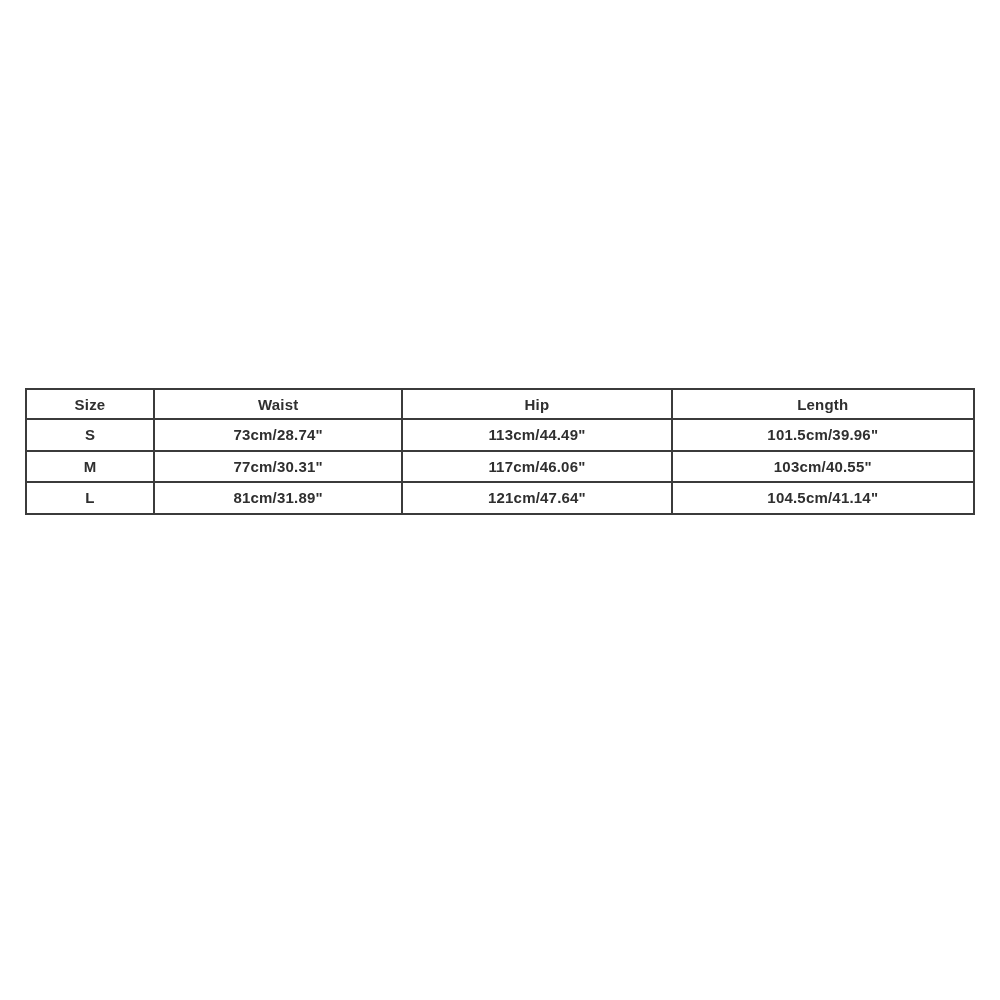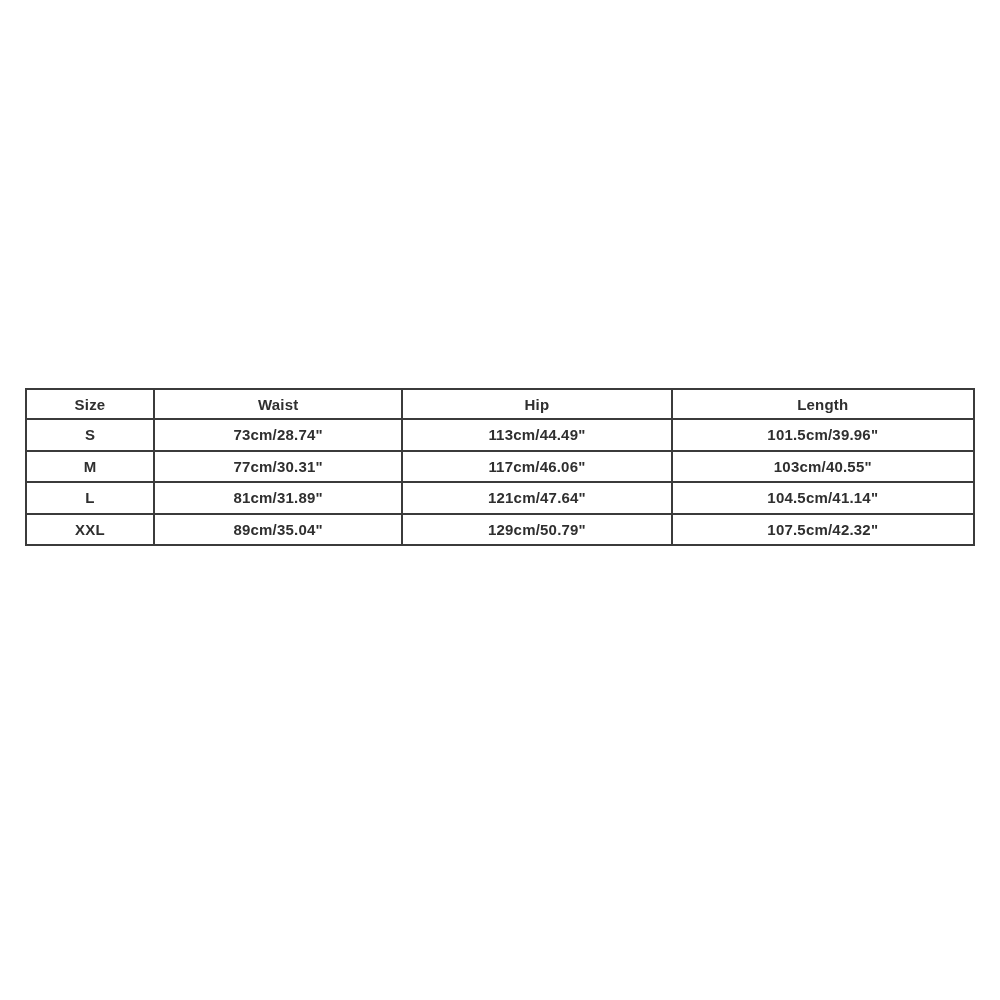--- a/index.html
+++ b/index.html
@@ -74,21 +74,15 @@
         <td>77cm/30.31"</td>
         <td>117cm/46.06"</td>
         <td>103cm/40.55"</td>
       </tr>
       <tr>
         <td>L</td>
         <td>81cm/31.89"</td>
         <td>121cm/47.64"</td>
         <td>104.5cm/41.14"</td>
       </tr>
-      <tr>
-        <td>XXL</td>
-        <td>89cm/35.04"</td>
-        <td>129cm/50.79"</td>
-        <td>107.5cm/42.32"</td>
-      </tr>
     </tbody>
   </table>
 </div>
 
 </body></html>

